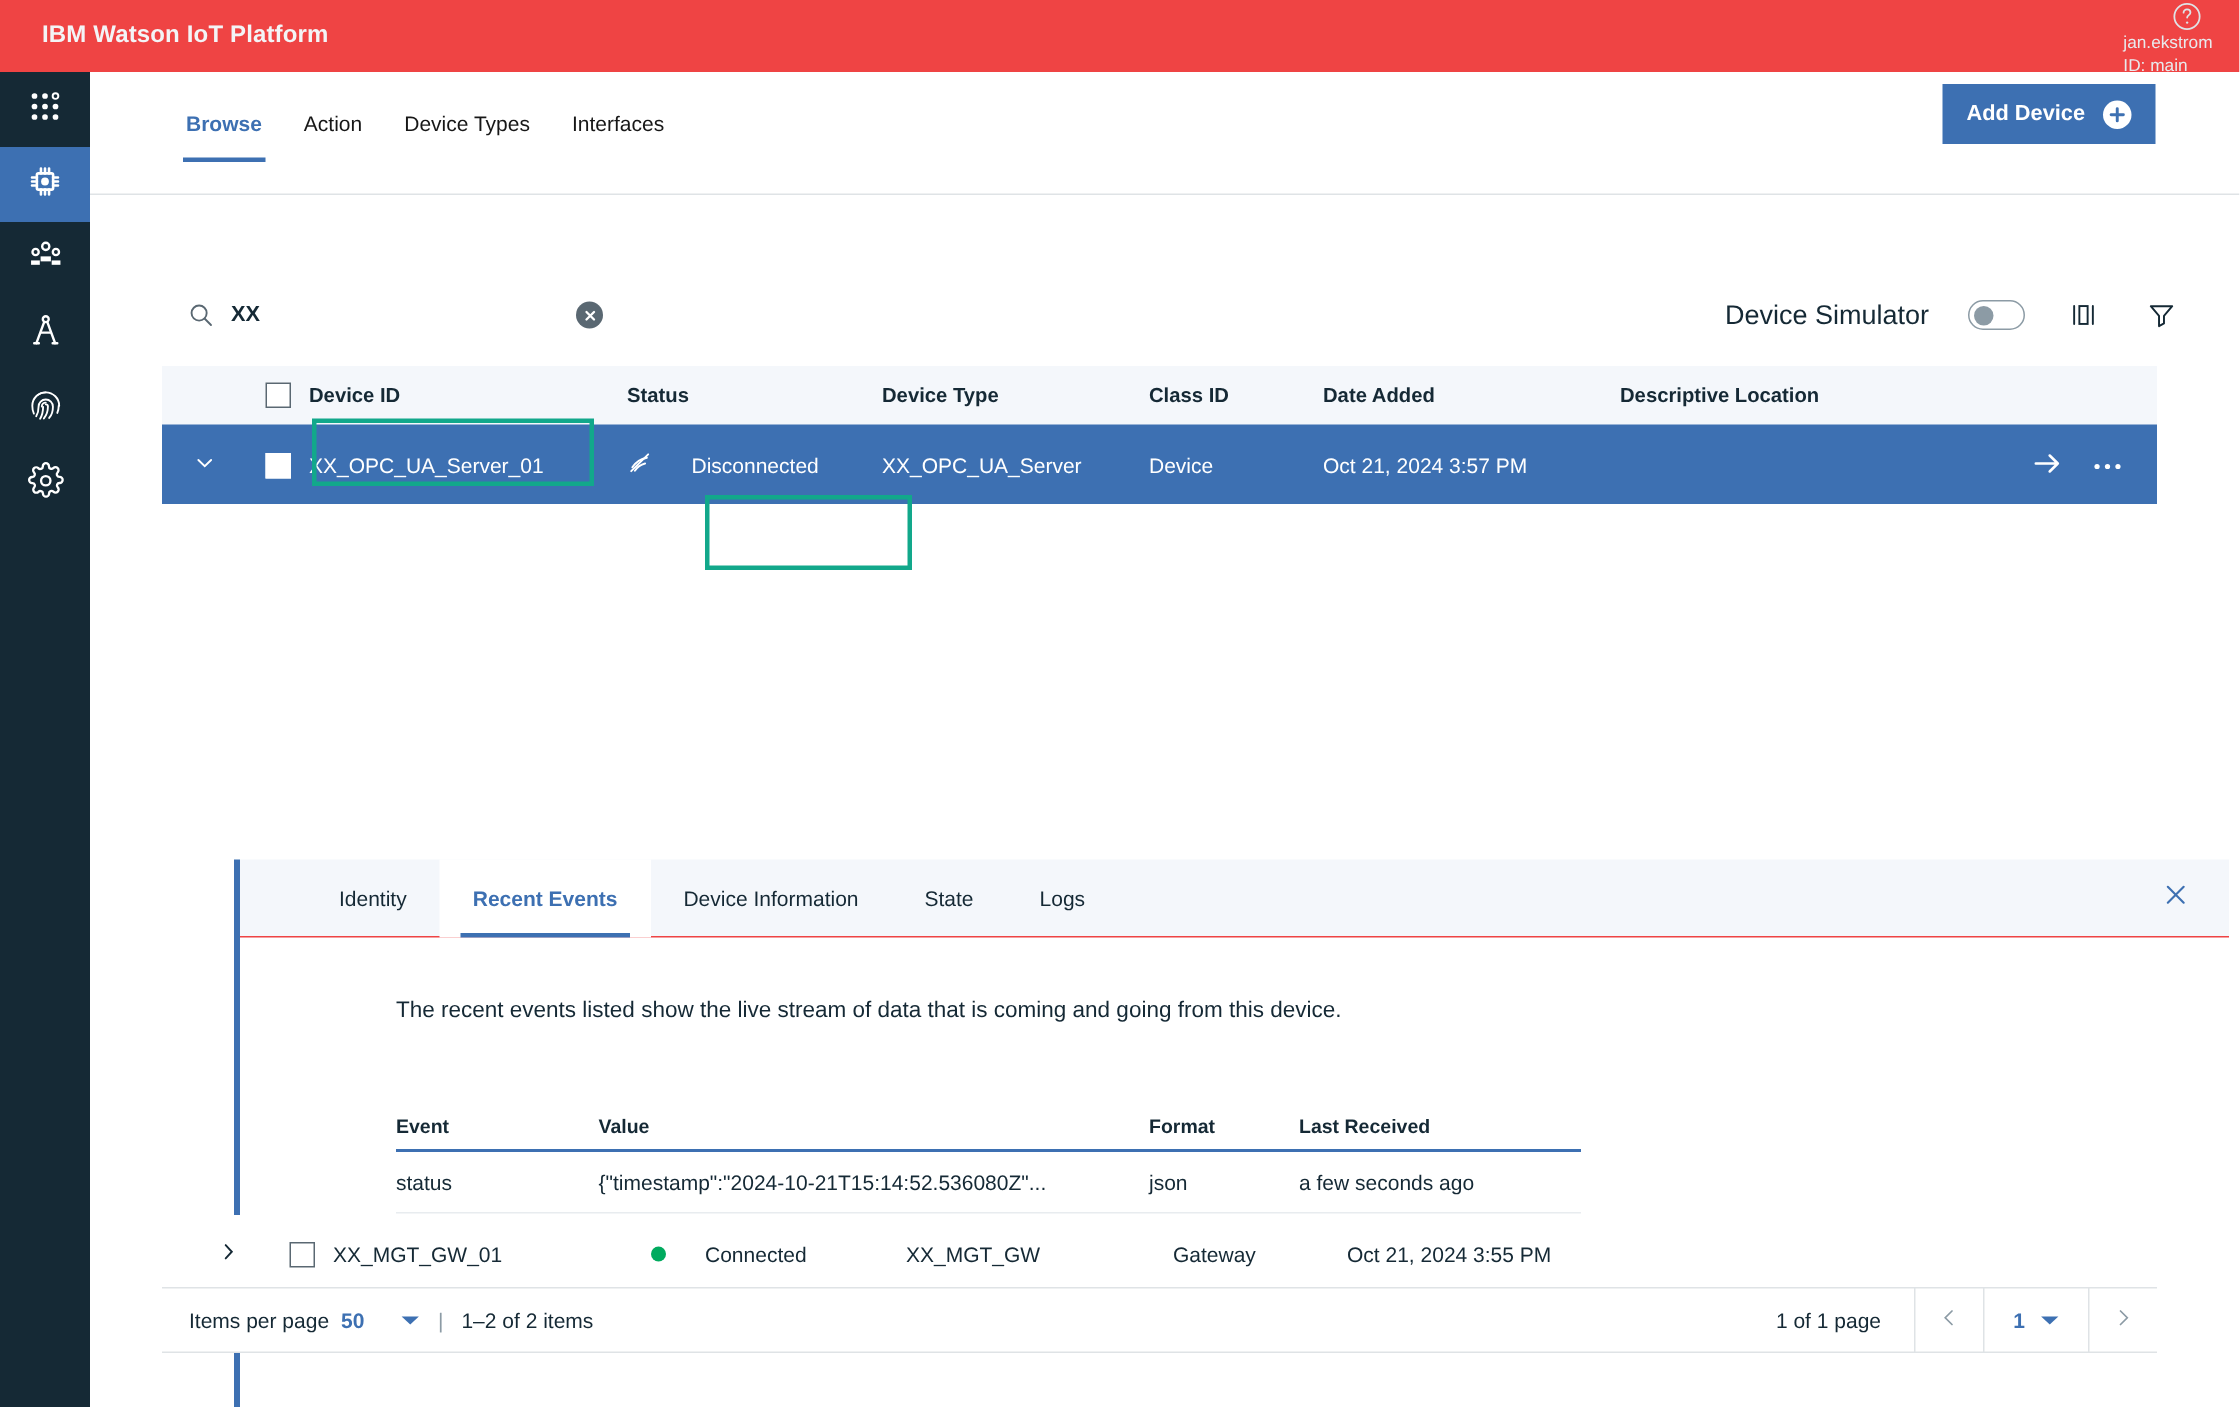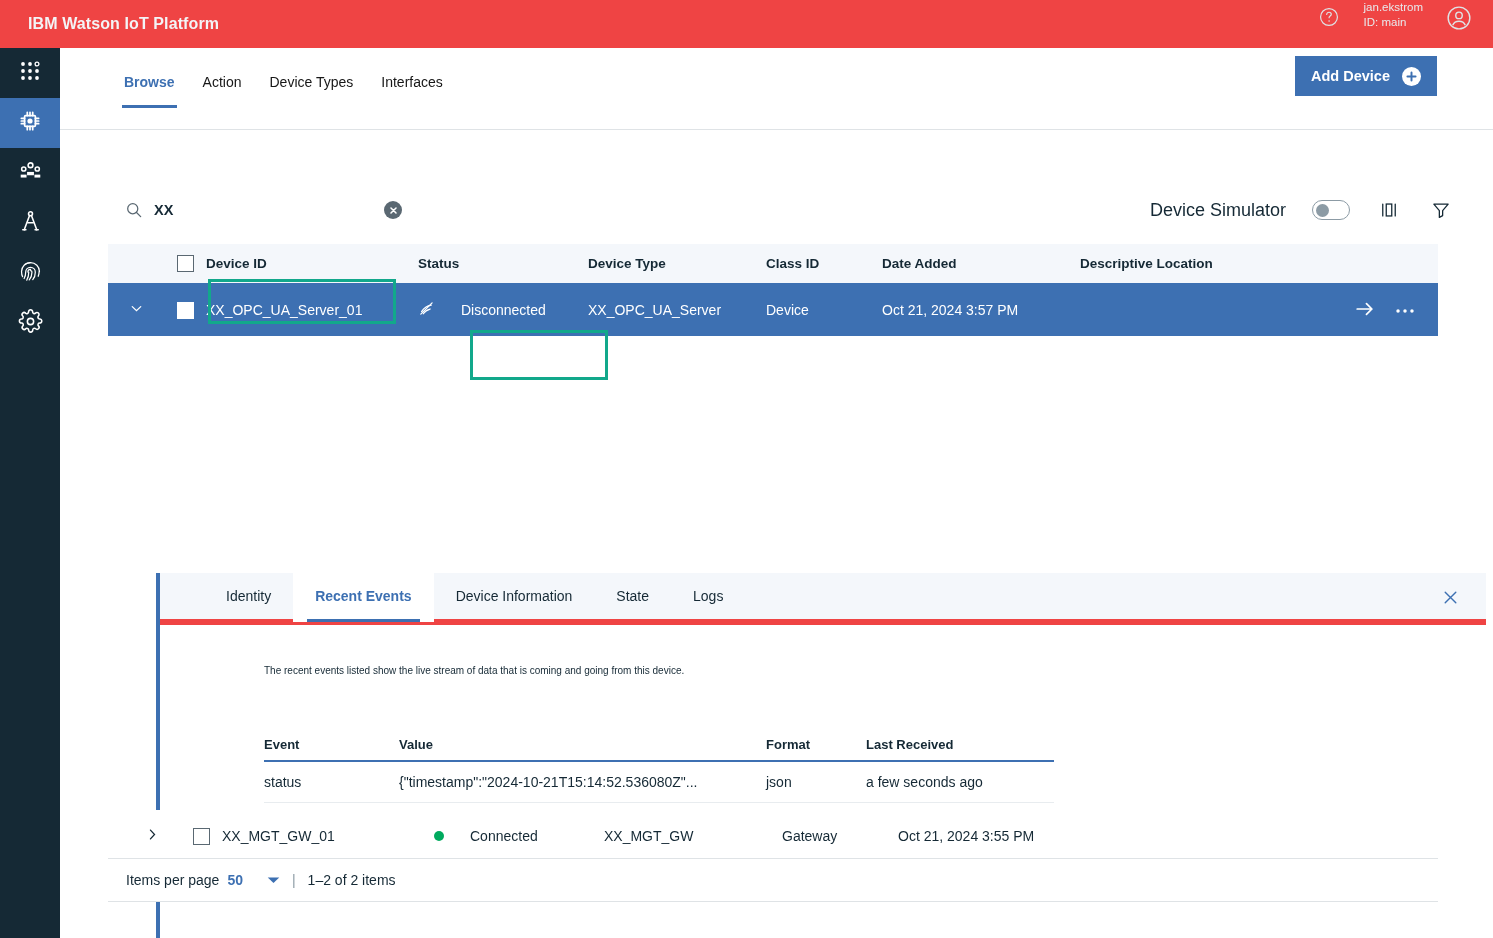--- a/index.html
+++ b/index.html
@@ -14,21 +14,21 @@
   
   .topbar {
     position: absolute; top: 0; left: 0; width: 1493px; height: 48px;
     background: #ef4444; display: flex; align-items: center;
   }
   .brand {
     margin-left: 28px; color: #f3f4f6; font-size: 16px; font-weight: 700;
     letter-spacing: .1px;
   }
   .topbar-right {
-    margin-left: auto; display: flex; align-items: flex-start; height: 48px;
+    margin-left: auto; display: flex; align-items: flex-end; height: 48px; flex-direction: column;
   }
   .help-icon { width: 34px; height: 34px; display: flex; align-items: center; justify-content: center; margin-right: 18px; }
   .user-meta { text-align: left; color: #e8eaed; font-size: 11.5px; line-height: 15px; margin-right: 18px; }
   .avatar-icon { width: 36px; height: 36px; display: flex; align-items: center; justify-content: center; margin-right: 16px; }
 
   
   .rail {
     position: absolute; top: 48px; left: 0; width: 60px; height: 890px;
     background: #152935;
   }
@@ -134,38 +134,38 @@
     position: absolute; border: 3px solid #12a88b; pointer-events: none;
   }
 
   
   .panel {
     position: absolute; top: 329px; left: 48px; width: 1330px; height: 433px;
     background: #ffffff; border-left: 4px solid #3d70b2; border-bottom: 1px solid #dfe3e6;
   }
   .panel-tabs {
     position: relative; height: 52px; background: #f4f7fb;
-    border-bottom: 6px solid #ef4444; display: flex; align-items: center;
+    border-bottom: 1px solid #ef4444; display: flex; align-items: center;
   }
   .ptab {
     position: relative; height: 52px; display: flex; align-items: center;
     padding: 0 22px; font-size: 14px; color: #152935; cursor: pointer;
   }
   .ptab:first-child { margin-left: 44px; }
   .ptab.active { color: #3d70b2; font-weight: 700; background: #ffffff; }
   .ptab.active::after {
     content: ""; position: absolute; left: 14px; right: 14px; bottom: 0;
     height: 3px; background: #3d70b2;
   }
   .panel-close {
     position: absolute; right: 24px; top: 14px; width: 24px; height: 24px;
     display:flex; align-items:center; justify-content:center; cursor: pointer;
   }
   .panel-body { position: relative; padding: 40px 0 0 104px; }
-  .panel-desc { font-size: 10px; color: #152935; }
+  .panel-desc { font-size: 15px; color: #152935; }
 
   .ev-table { margin-top: 52px; width: 790px; }
   .ev-head {
     display: flex; height: 34px; align-items: flex-end; padding-bottom: 8px;
     border-bottom: 2px solid #3d70b2;
     font-size: 13px; font-weight: 700; color: #152935;
   }
   .ev-row {
     display: flex; height: 41px; align-items: center;
     font-size: 14px; color: #152935; border-bottom: 1px solid #e8ecef;
@@ -510,19 +510,44 @@
         <span>Items per page</span>
         <span class="pg-sel">50</span>
         <span class="caret" style="margin-left:16px;">
           <svg width="13" height="9" viewBox="0 0 14 9" fill="#3d70b2">
               <path d="M0.8 1.4 7 7.2l6.2-5.8z"></path>
             </svg>
         </span>
         <span class="pg-sep">|</span>
         <span>1–2 of 2 items</span>
       </div>
+      <div class="pg-right">
+        <span class="pg-count">1 of 1 page</span>
+        <div class="pg-btn">
+          <span>
+            <svg width="15" height="15" viewBox="0 0 18 18" fill="none" stroke="#8c9ba5" stroke-width="1.4" stroke-linecap="round">
+              <path d="M11.2 3.6 5.8 9l5.4 5.4"></path>
+            </svg>
+          </span>
+        </div>
+        <div class="pg-num">
+          <span>1</span>
+          <span>
+            <svg width="13" height="9" viewBox="0 0 14 9" fill="#3d70b2">
+                <path d="M0.8 1.4 7 7.2l6.2-5.8z"></path>
+              </svg>
+          </span>
+        </div>
+        <div class="pg-btn">
+          <span>
+            <svg width="15" height="15" viewBox="0 0 18 18" fill="none" stroke="#8c9ba5" stroke-width="1.4" stroke-linecap="round">
+              <path d="M6.8 3.6 12.2 9l-5.4 5.4"></path>
+            </svg>
+          </span>
+        </div>
+      </div>
     </div>
   </div>
 
   <div class="anno" style="left:208px; top:279px; width:188px; height:45px;"></div>
   <div class="anno" style="left:470px; top:330px; width:138px; height:50px;"></div>
 
 </div>
 
 </body></html>

